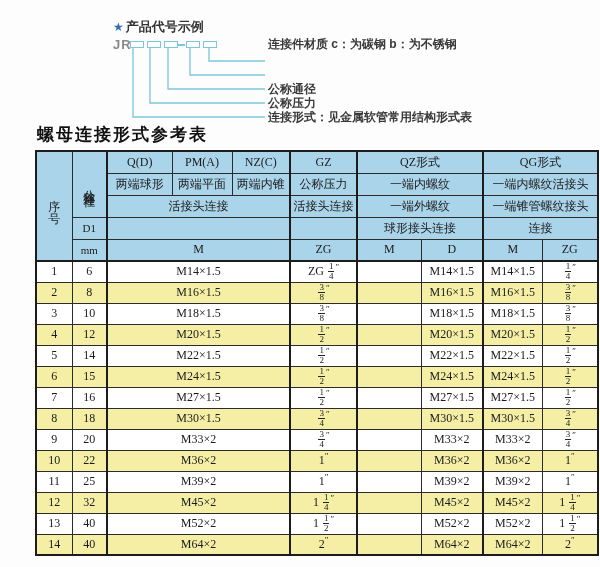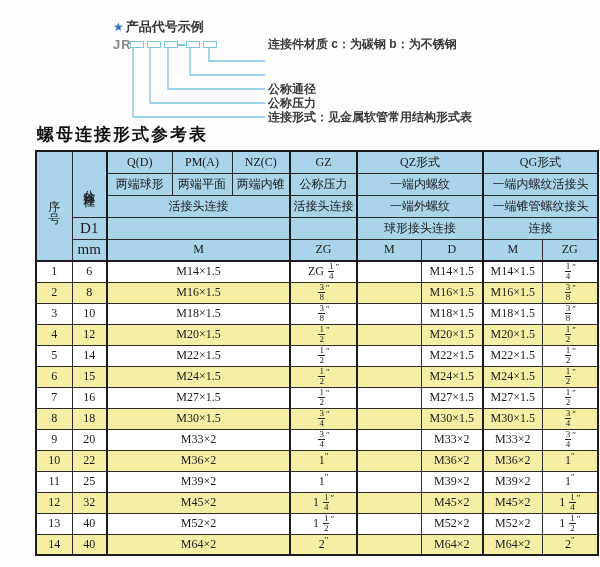--- a/index.html
+++ b/index.html
@@ -38,21 +38,21 @@
     overflow:hidden;white-space:nowrap;}
   .reftable thead td{background:var(--header-bg);margin-left:14px;}
   .reftable thead tr{height:22px;}
   .reftable tbody tr{height:21px;background:#fff;}
   .reftable tbody tr.alt td{background:var(--row-alt);}
   .reftable tbody tr:first-child td{border-top:2px solid var(--border-dark);}
   .bl2{border-left:2px solid var(--border-dark) !important;}
   .vtext{writing-mode:vertical-lr;display:inline-block;line-height:1;}
   .seq-head{letter-spacing:14px;}
   .dn-head{letter-spacing:2px;}
-  .small{font-size:15px;}
+  .small{font-size:11px;}
 
   
   .frac{display:inline-block;vertical-align:middle;text-align:center;line-height:1.05;font-size:9px;margin:0 1px;}
   .frac .fn{display:block;border-bottom:1px solid #222;padding:0 1px;}
   .frac .fd{display:block;}
   sup.inch{font-size:9px;vertical-align:super;line-height:0;}
 </style>
 </head>
 <body>
 

